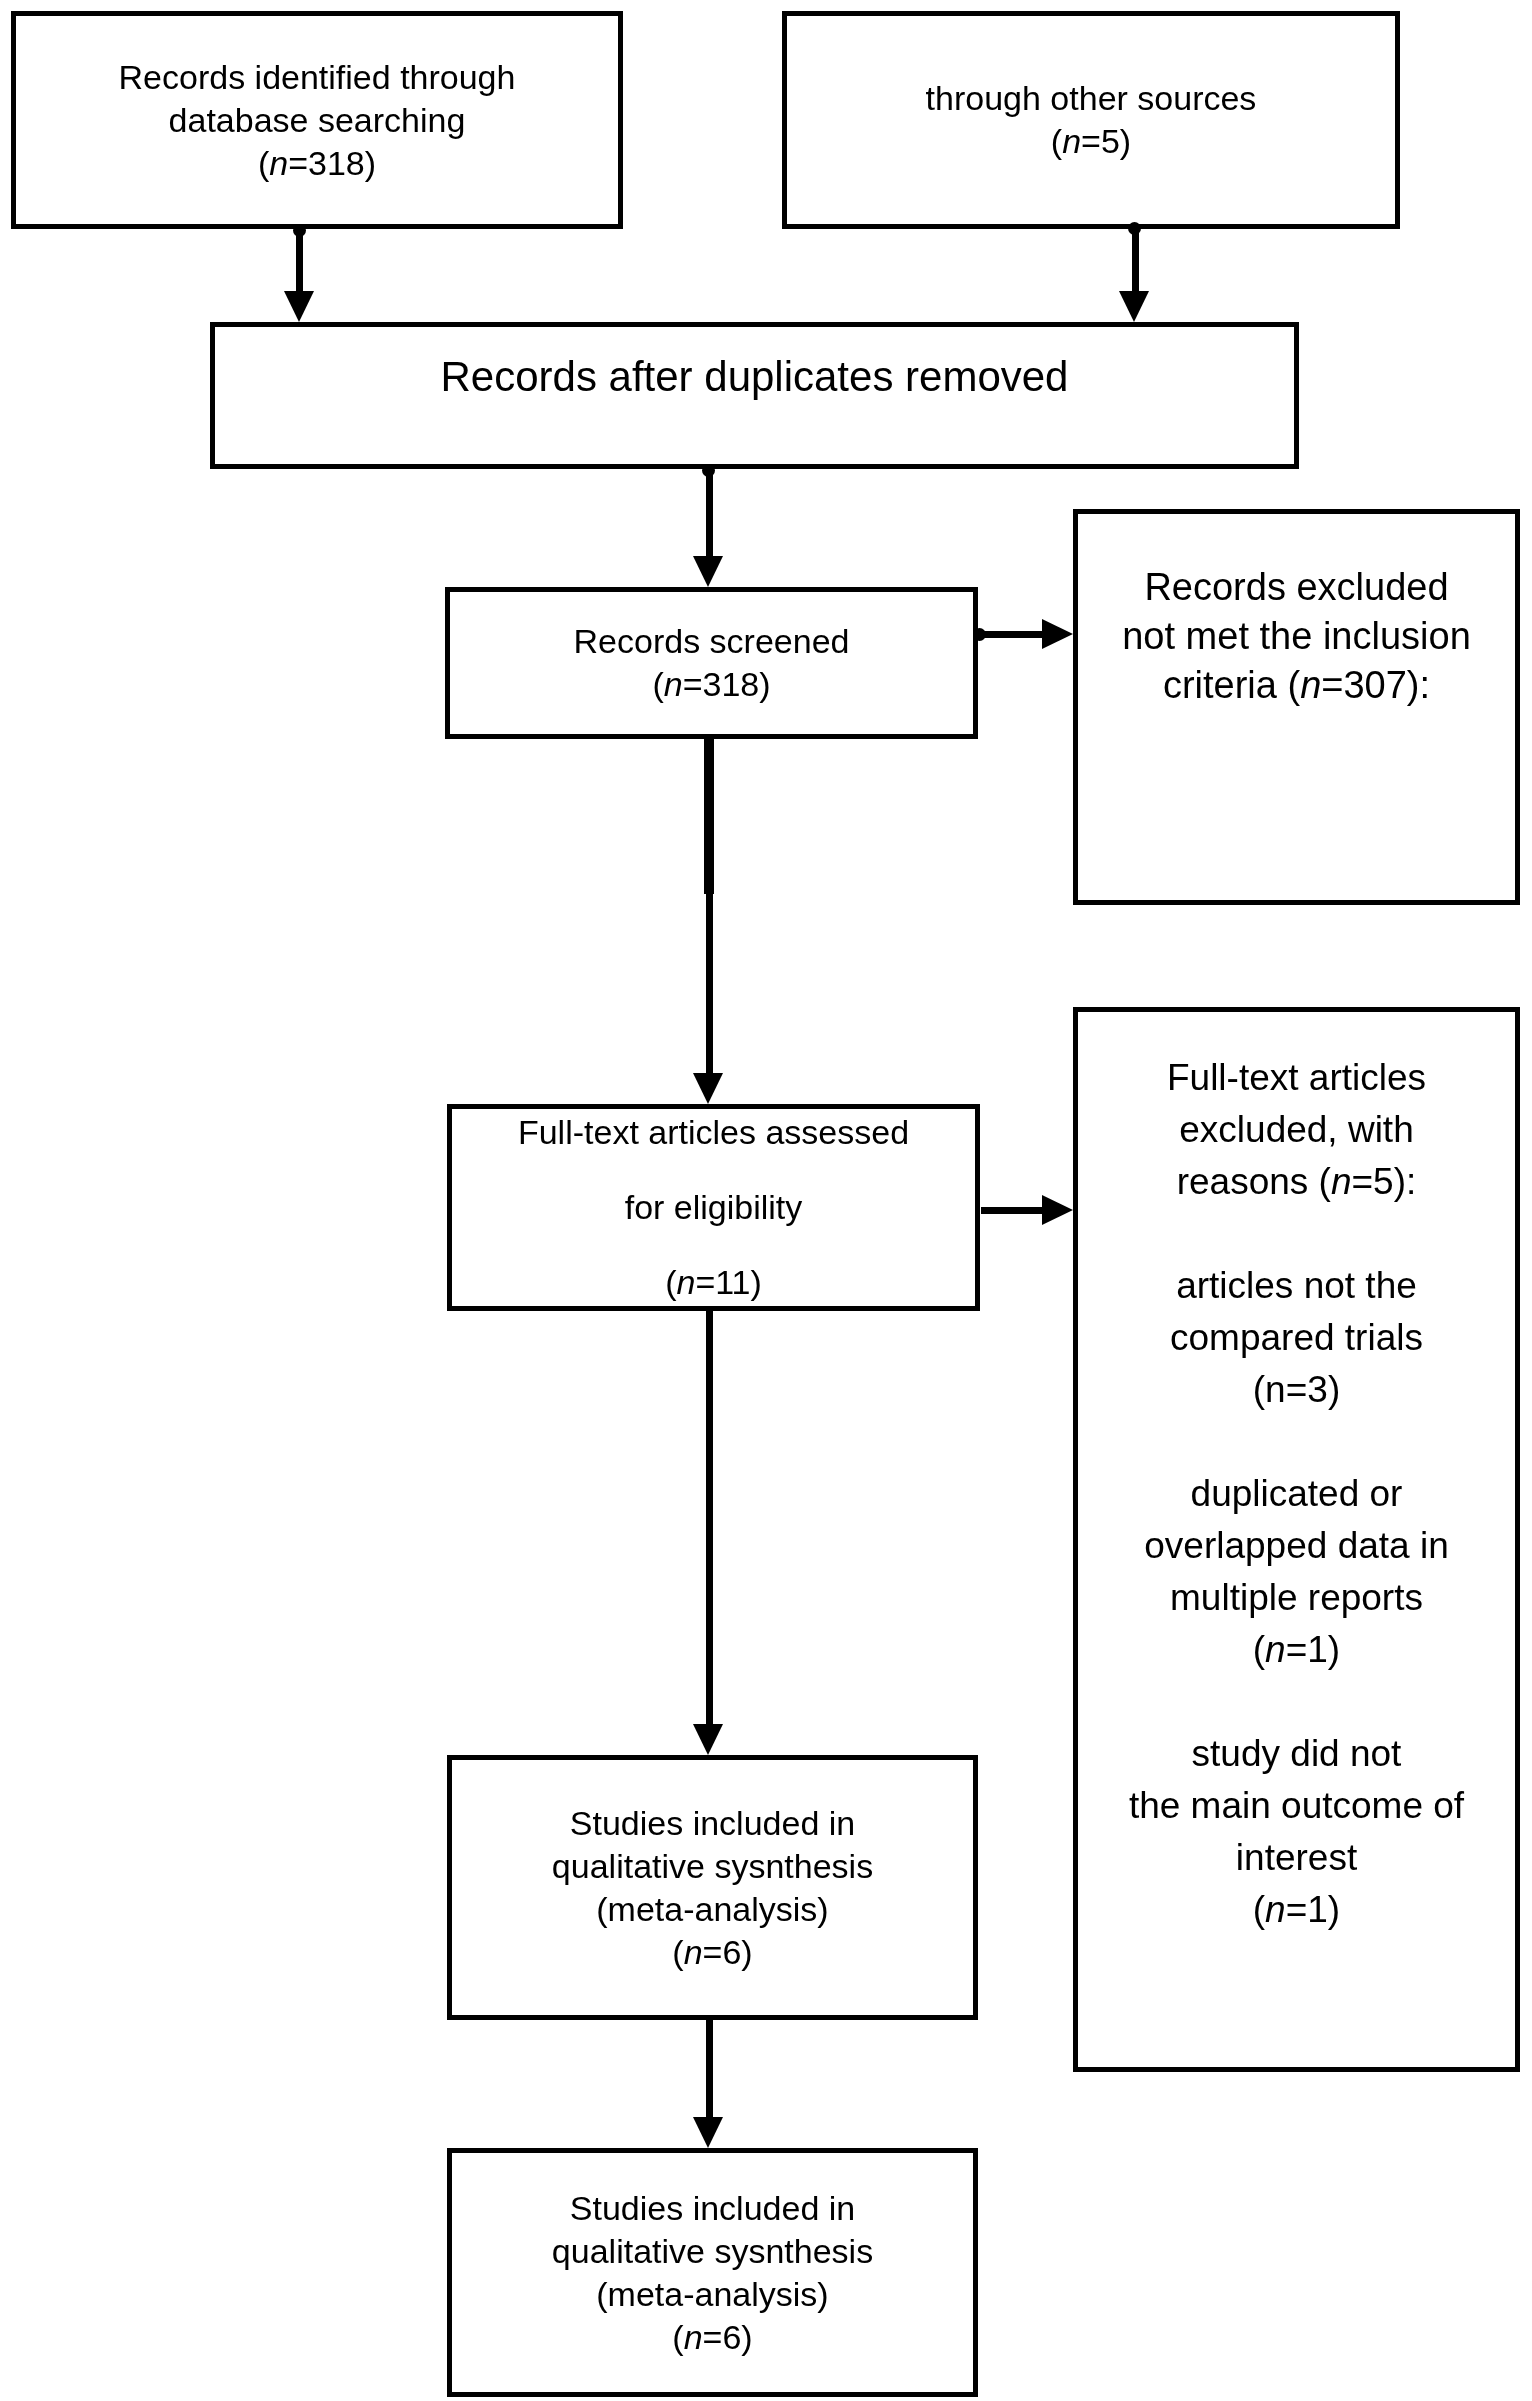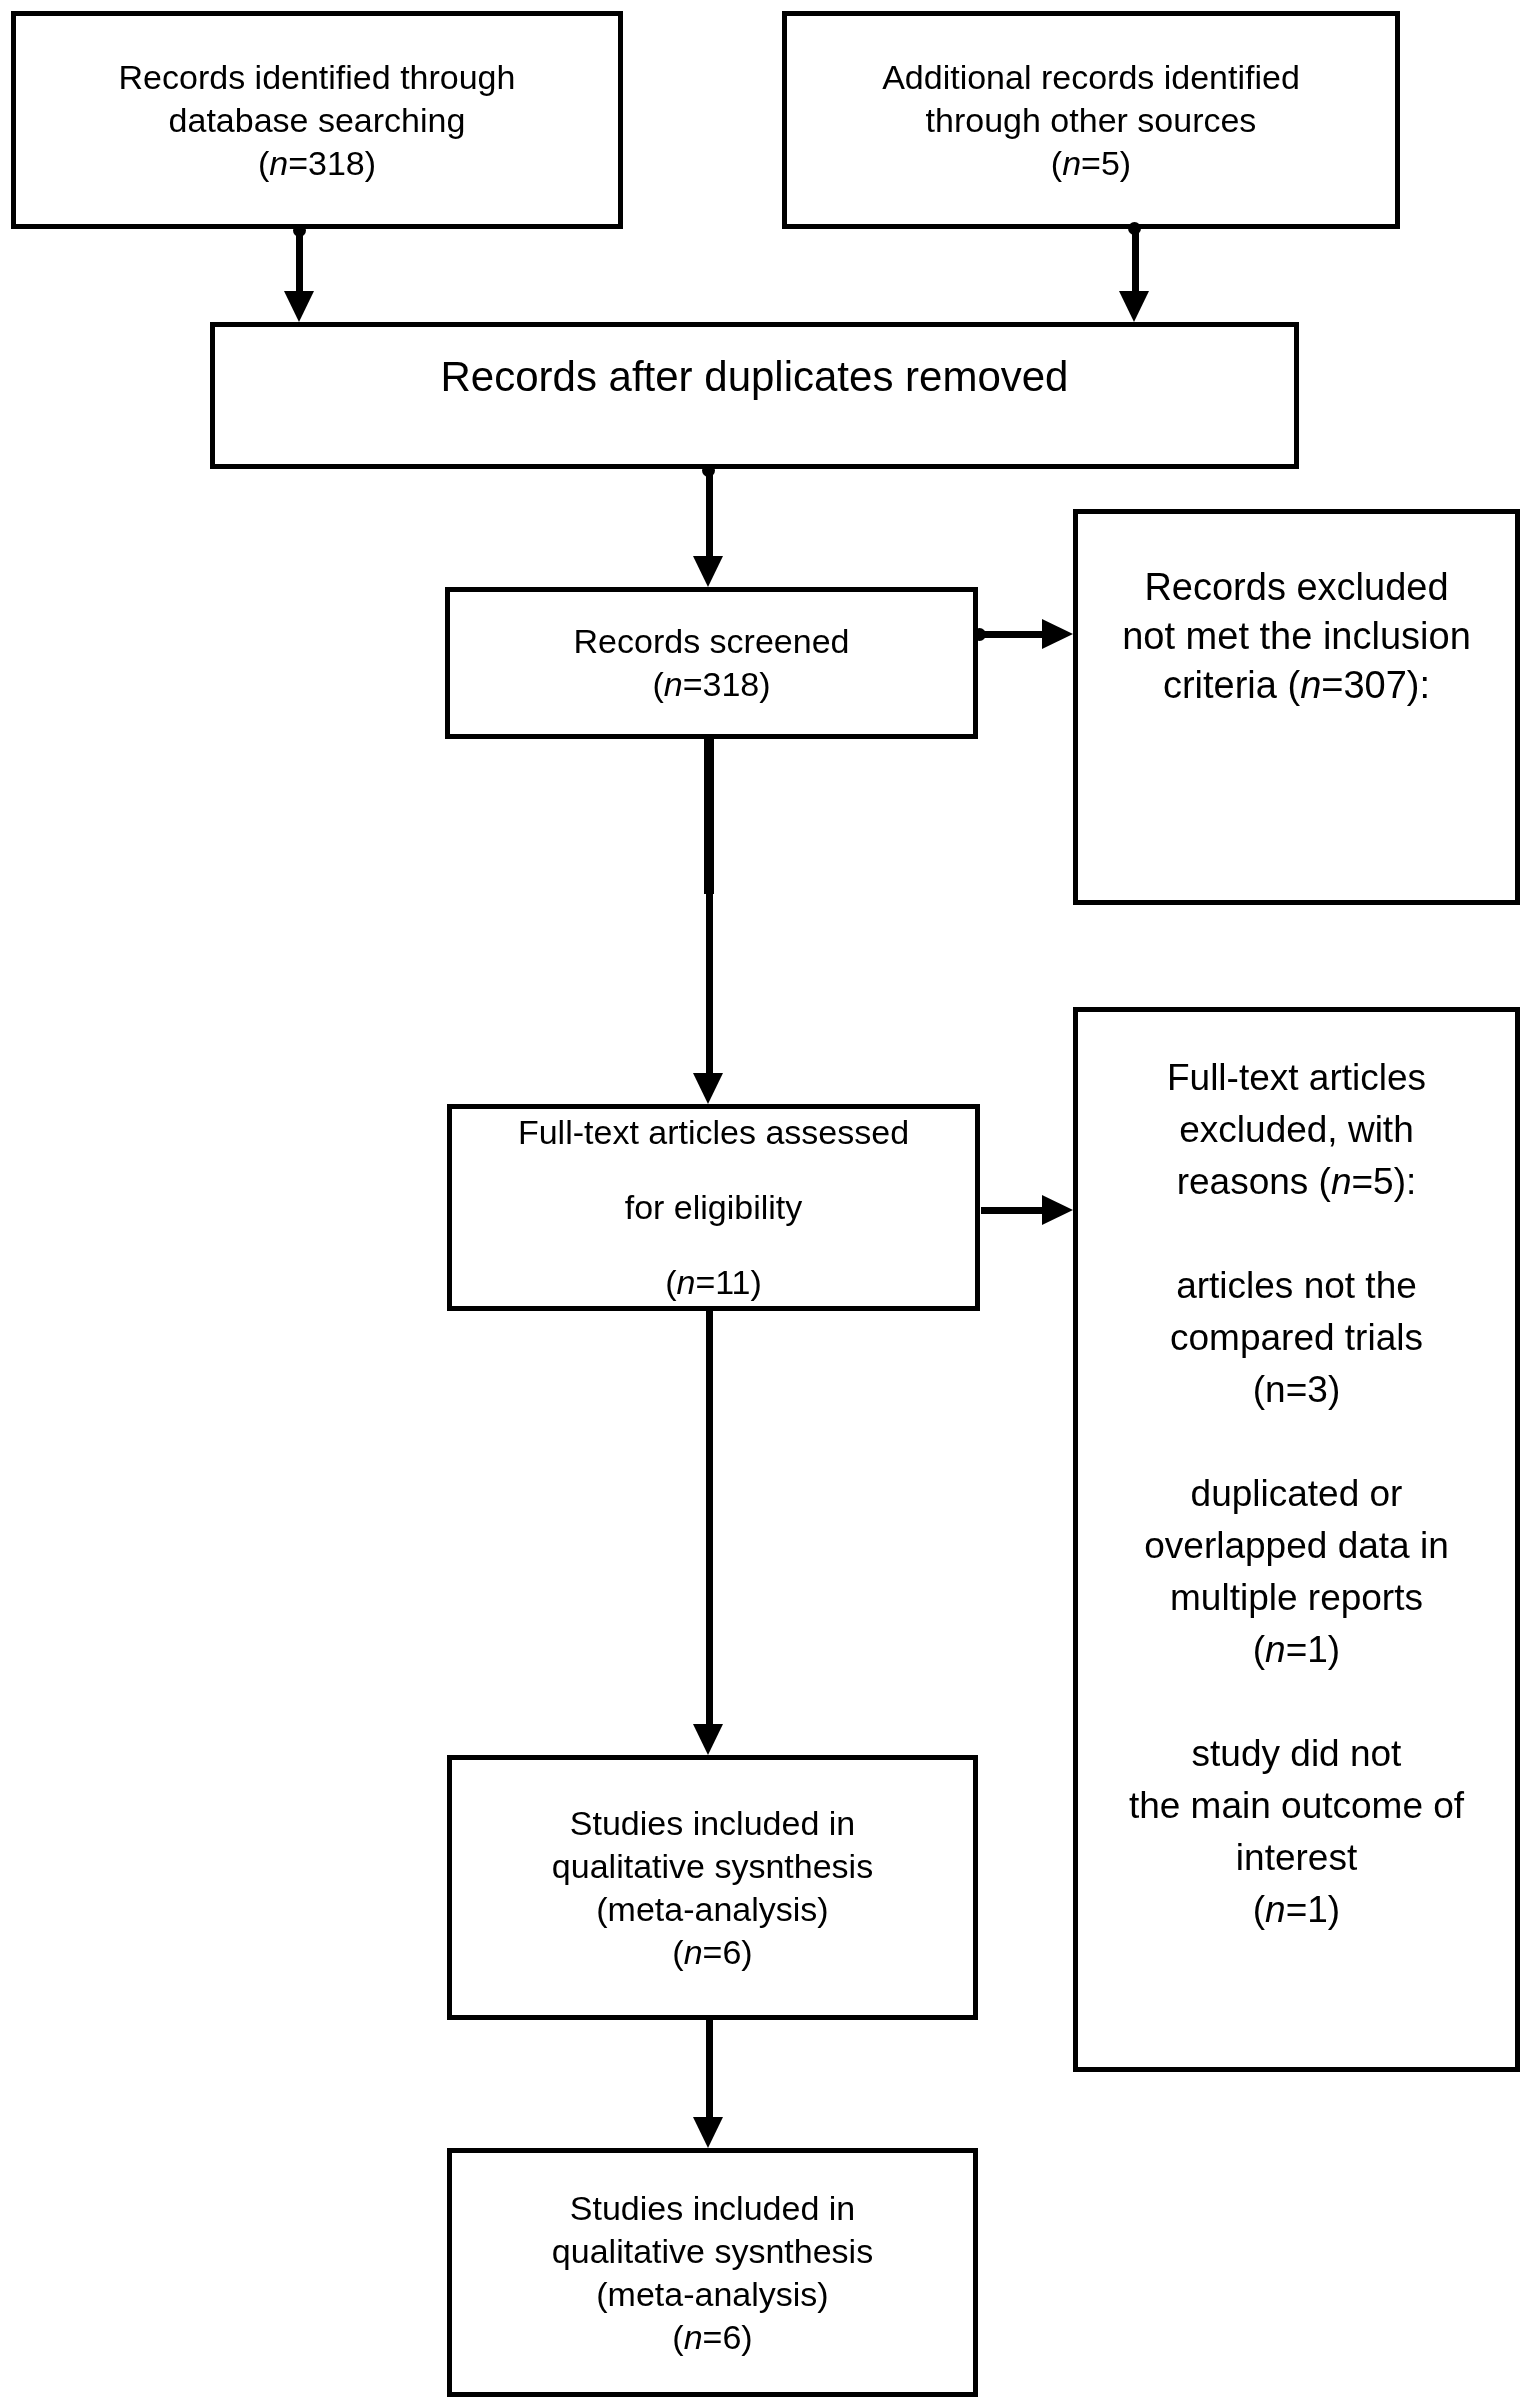--- a/index.html
+++ b/index.html
@@ -59,21 +59,20 @@
 
 <div id="canvas">
 
   <div class="box f-std" style="left:11px;top:11px;width:612px;height:218px;text-align:center;">
       <div class="ln"><span>Records identified through</span></div>
       <div class="ln"><span>database searching</span></div>
       <div class="ln"><span>(</span><span class="it">n</span><span>=318)</span></div>
     </div>
 
   <div class="box f-std" style="left:782px;top:11px;width:618px;height:218px;">
-      <div class="ln"><span>Additional records identified</span></div>
       <div class="ln"><span>through other sources</span></div>
       <div class="ln"><span>(</span><span class="it">n</span><span>=5)</span></div>
     </div>
 
   <div class="box f-dup" style="left:210px;top:322px;width:1089px;height:147px;">
       <div class="ln"><span>Records after duplicates removed</span></div>
     </div>
 
   <div class="box f-std" style="left:445px;top:587px;width:533px;height:152px;text-align:center;">
       <div class="ln"><span>Records screened</span></div>

